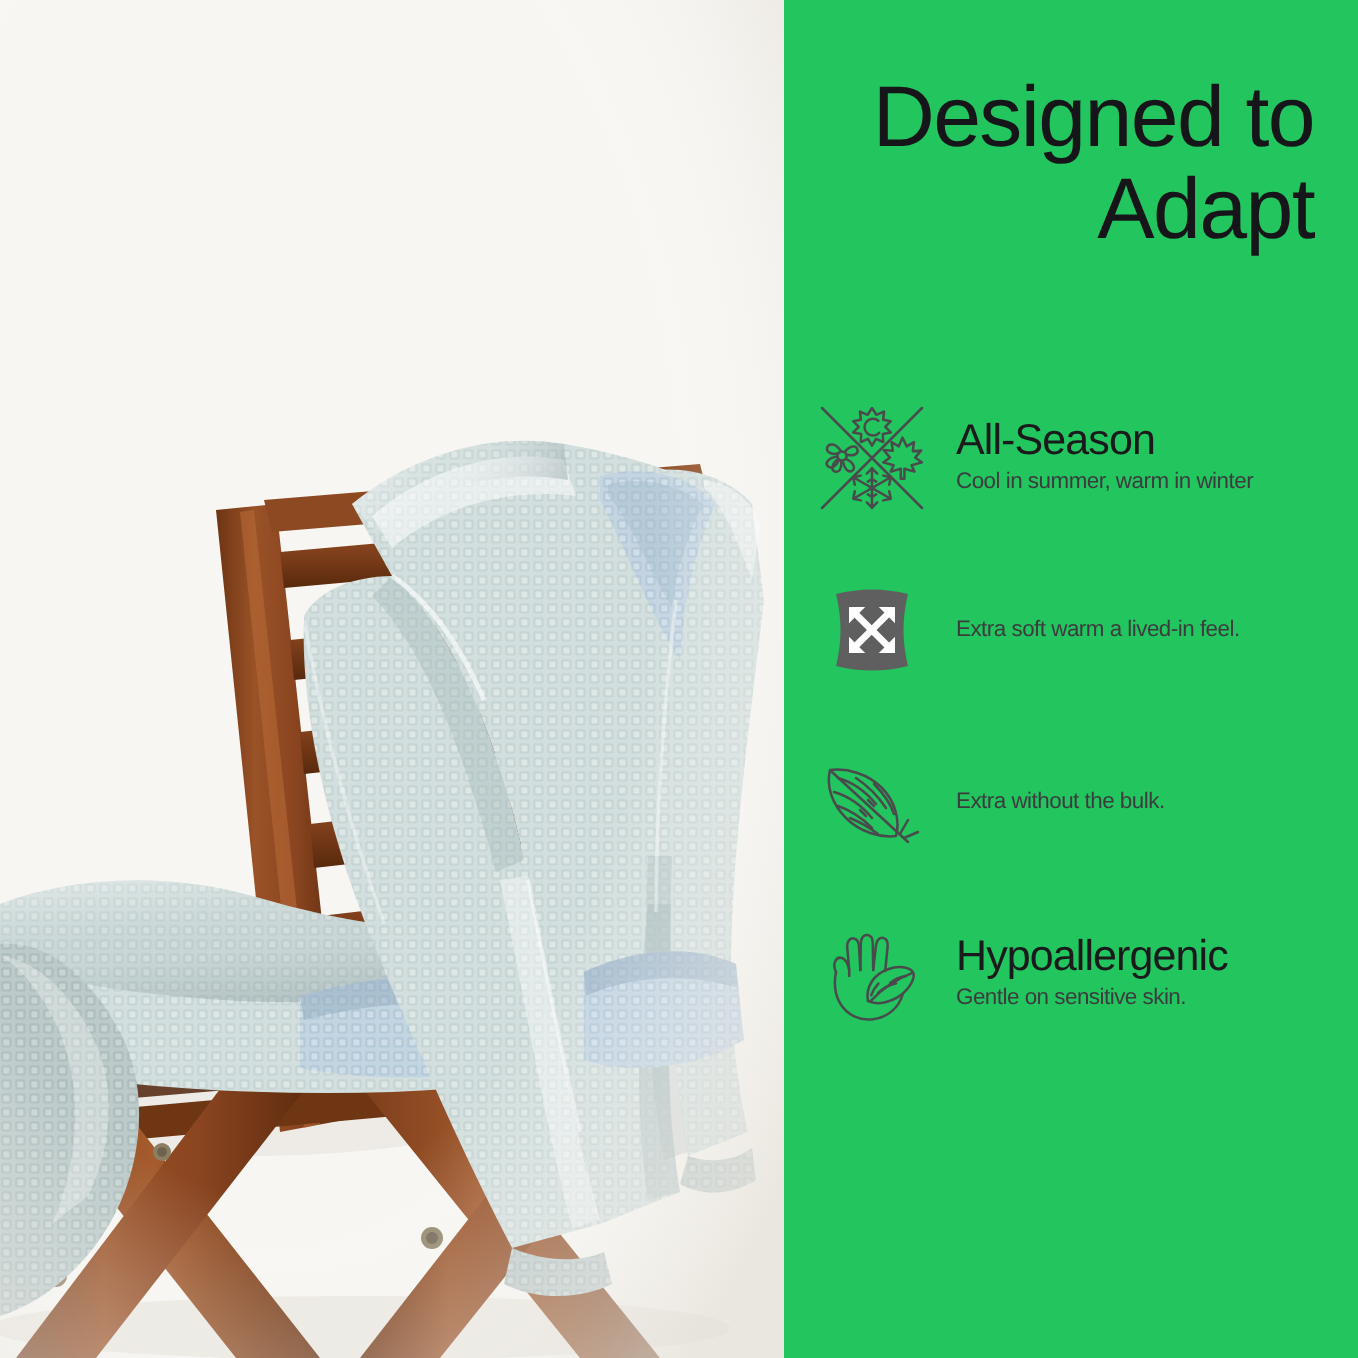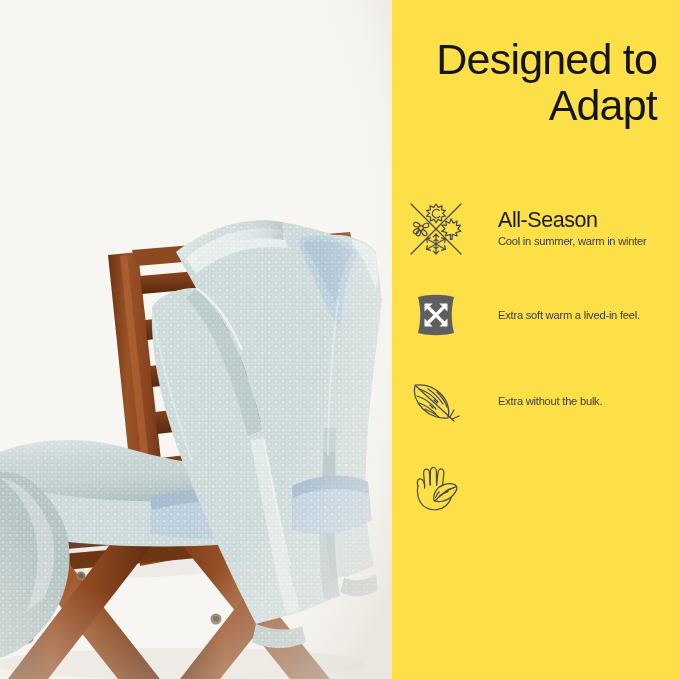--- a/index.html
+++ b/index.html
@@ -4,21 +4,21 @@
 <style>
   html, body {
     margin: 0;
     padding: 0;
     background: #ffffff;
   }
   #page {
     position: relative;
     width: 679px;
     height: 679px;
-    background: #fde047;
+    background: #22c55e;
     overflow: hidden;
     font-family: "Liberation Sans", sans-serif;
   }
 
   
   #photo {
     position: absolute;
     left: 0;
     top: 0;
     width: 392px;
@@ -55,21 +55,20 @@
     left: 0;
     top: 186px;
     width: 287px;
   }
   .feature {
     position: relative;
     display: flex;
     align-items: center;
     height: 86px;
     padding-left: 8px;
-    gap: 20px;
   }
   .f-icon {
     flex: 0 0 72px;
     width: 72px;
     height: 72px;
     display: flex;
     align-items: center;
     justify-content: center;
   }
   .f-icon svg { display: block; }
@@ -401,17 +400,21 @@
                      C46.4,27.4 51.6,29 52.6,31.4
                      C53.6,33.8 51.4,38.6 46.6,42.4
                      C41.4,46.4 34.6,47.6 30,45.6 Z"></path>
 
             <path d="M31,45.8 C36,40.6 44,34.6 52,31.6"></path>
             <path d="M35,41.4 C37.4,39.2 40.6,37.4 44,36.6"></path>
             <path d="M41,36.6 C43,34.8 46,33.4 49,33"></path>
             <path d="M31.6,42.6 C32.4,40.4 33.6,38.4 35.2,36.8"></path>
           </svg>
         </div>
+        <div class="f-text">
+          <div class="f-title">Hypoallergenic</div>
+          <div class="f-sub">Gentle on sensitive skin.</div>
+        </div>
       </div>
 
     </div>
   </div>
 </div>
 
 </body></html>

